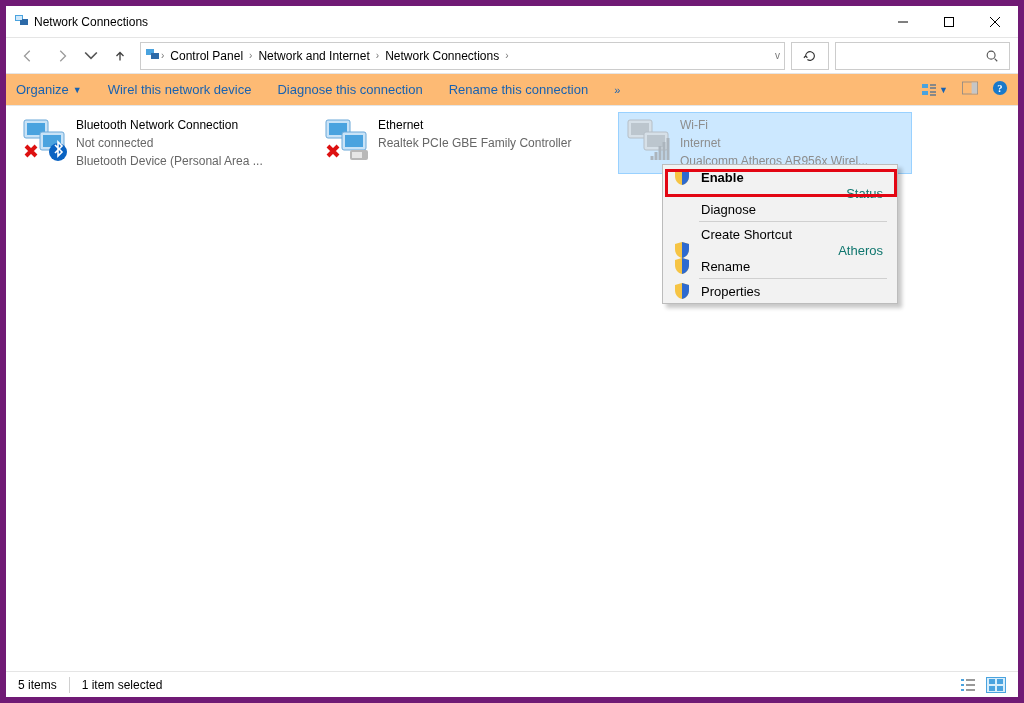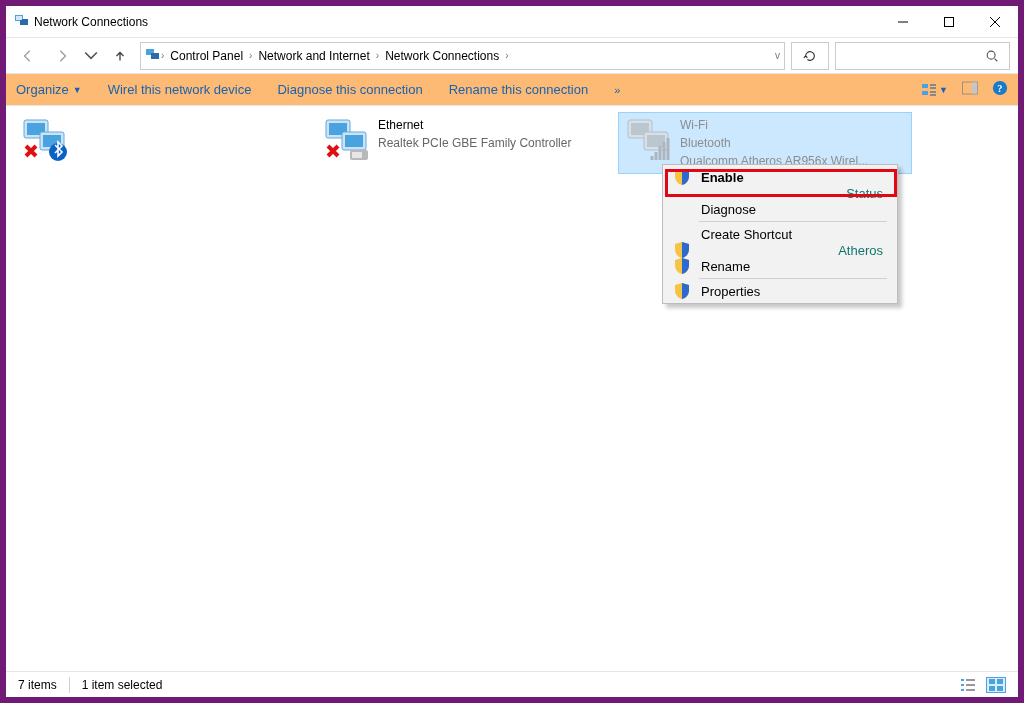--- a/index.html
+++ b/index.html
@@ -178,20 +178,25 @@
           <svg width="48" height="48" viewBox="0 0 48 48">
             <rect x="4" y="4" width="24" height="18" rx="2" fill="#c9e3f7" stroke="#6aa8d8"></rect>
             <rect x="7" y="7" width="18" height="12" fill="#4aa3df"></rect>
             <rect x="20" y="16" width="24" height="18" rx="2" fill="#c9e3f7" stroke="#6aa8d8"></rect>
             <rect x="23" y="19" width="18" height="12" fill="#4aa3df"></rect>
             <circle cx="38" cy="36" r="9" fill="#0a63c2"></circle>
             <path d="M35 29l7 7-4 4V26l4 4-7 7" fill="none" stroke="#fff" stroke-width="1.6"></path>
             <path d="M6 30l10 10M16 30l-10 10" stroke="#d11" stroke-width="4"></path>
           </svg>
         </div>
+        <div class="meta">
+          <div class="name">Bluetooth Network Connection</div>
+          <div class="sub">Not connected</div>
+          <div class="sub">Bluetooth Device (Personal Area ...</div>
+        </div>
       </div>
 
       <div class="item">
         <div class="iconwrap">
           <svg width="48" height="48" viewBox="0 0 48 48">
             <rect x="4" y="4" width="24" height="18" rx="2" fill="#c9e3f7" stroke="#6aa8d8"></rect>
             <rect x="7" y="7" width="18" height="12" fill="#4aa3df"></rect>
             <rect x="20" y="16" width="24" height="18" rx="2" fill="#c9e3f7" stroke="#6aa8d8"></rect>
             <rect x="23" y="19" width="18" height="12" fill="#4aa3df"></rect>
             <rect x="28" y="34" width="18" height="10" rx="2" fill="#b8b8b8"></rect>
@@ -210,21 +215,21 @@
           <svg width="48" height="48" viewBox="0 0 48 48">
             <rect x="4" y="4" width="24" height="18" rx="2" fill="#dcdcdc" stroke="#a8a8a8"></rect>
             <rect x="7" y="7" width="18" height="12" fill="#b4b4b4"></rect>
             <rect x="20" y="16" width="24" height="18" rx="2" fill="#dcdcdc" stroke="#a8a8a8"></rect>
             <rect x="23" y="19" width="18" height="12" fill="#b4b4b4"></rect>
             <path d="M28 44v-4m4 4v-8m4 8V30m4 14V26m4 18V22" stroke="#9a9a9a" stroke-width="3"></path>
           </svg>
         </div>
         <div class="meta dis">
           <div class="name">Wi-Fi</div>
-          <div class="sub">Bluetooth</div>
+          <div class="sub">Internet</div>
           <div class="sub">Qualcomm Atheros AR956x Wirel...</div>
         </div>
       </div>
 
     </div>
 
     <div class="ctxmenu">
       <div class="hilite"></div>
 
       <div class="row bold">
@@ -274,21 +279,21 @@
               <path d="M7 0l7 2v5c0 5-3 8-7 9C3 15 0 12 0 7V2z" fill="#f6c444"></path>
               <path d="M7 0l7 2v5c0 5-3 8-7 9V0z" fill="#2d6ad0"></path>
             </svg>
           </span>
         <span class="lbl">Properties</span>
       </div>
     </div>
   </div>
 
   <div class="statusbar">
-    <span>7 items</span>
+    <span>5 items</span>
     <span class="divider"></span>
     <span>1 item selected</span>
     <div class="right">
       <div class="vbtn">
           <svg width="14" height="12" viewBox="0 0 14 12">
             <rect x="0" y="0" width="3" height="2" fill="#4aa3df"></rect>
             <rect x="5" y="0" width="9" height="2" fill="#999"></rect>
             <rect x="0" y="5" width="3" height="2" fill="#4aa3df"></rect>
             <rect x="5" y="5" width="9" height="2" fill="#999"></rect>
             <rect x="0" y="10" width="3" height="2" fill="#4aa3df"></rect>

